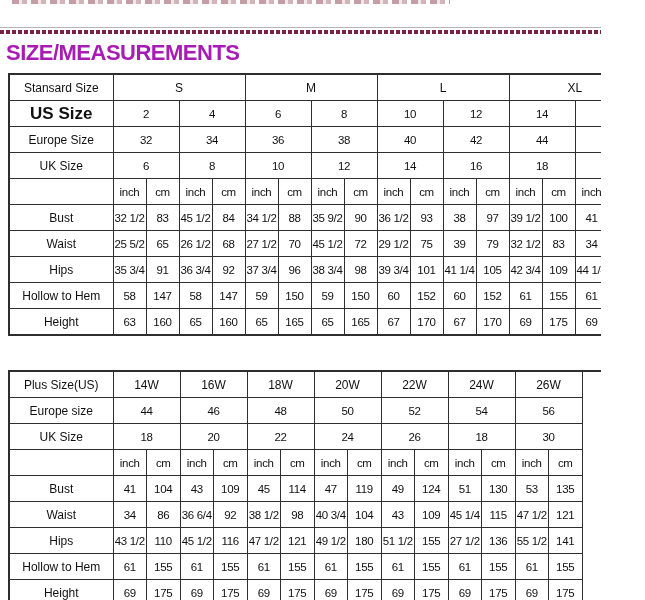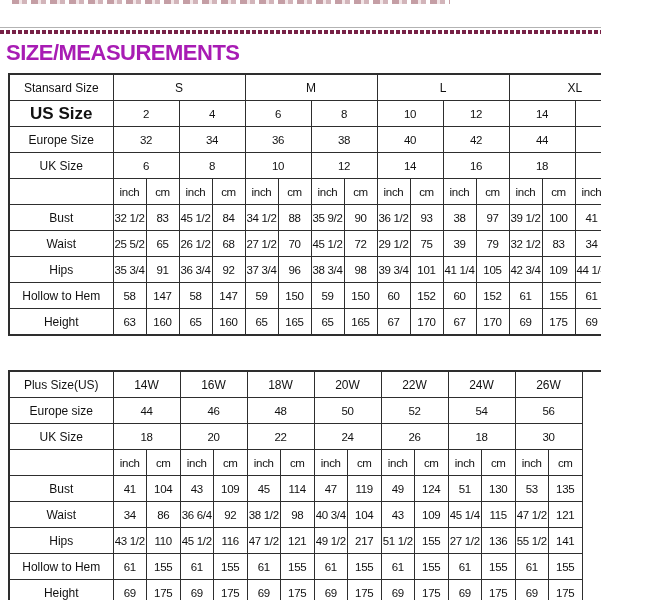--- a/index.html
+++ b/index.html
@@ -315,21 +315,21 @@
         </tr>
         <tr>
           <th class="rowlabel">Hips</th>
           <td>43 1/2</td>
           <td>110</td>
           <td>45 1/2</td>
           <td>116</td>
           <td>47 1/2</td>
           <td>121</td>
           <td>49 1/2</td>
-          <td>217</td>
+          <td>180</td>
           <td>51 1/2</td>
           <td>155</td>
           <td>27 1/2</td>
           <td>136</td>
           <td>55 1/2</td>
           <td>141</td>
         </tr>
         <tr>
           <th class="rowlabel">Hollow to Hem</th>
           <td>61</td>

